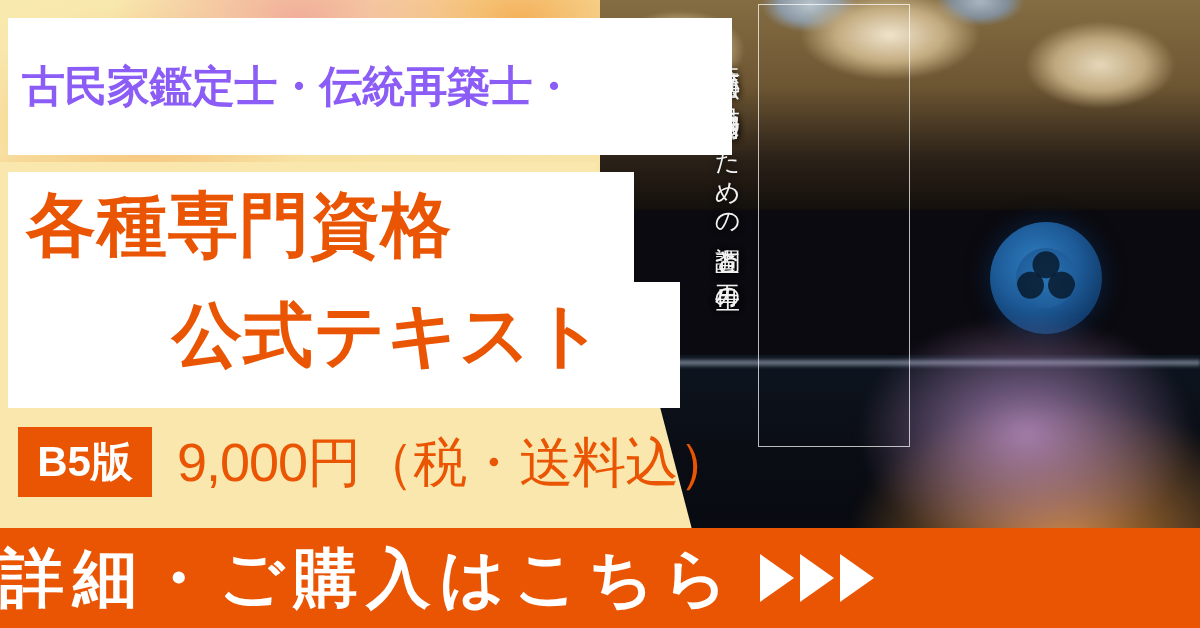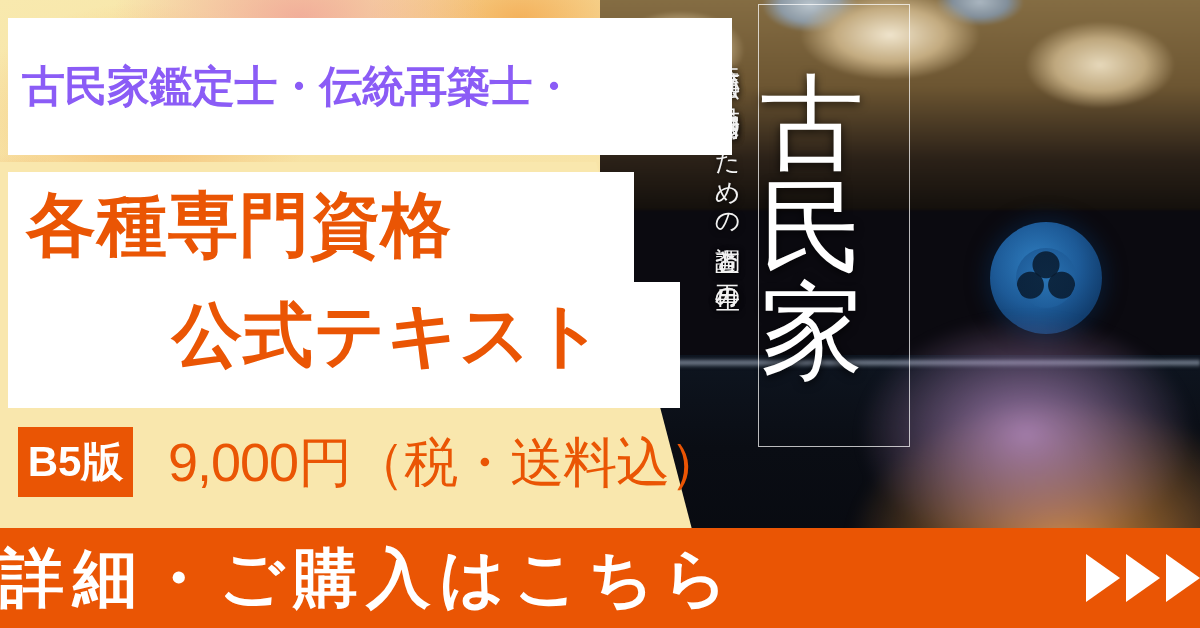--- a/index.html
+++ b/index.html
@@ -130,36 +130,36 @@
   }
   .headline {
     position:absolute; color:#ea5504; font-weight:bold;
     font-size:70px; line-height:1; letter-spacing:1px; white-space:nowrap;
   }
   #headline-1 { left:26px; top:190px; }
   #headline-2 { left:172px; top:300px; }
 
   
   #badge-b5 {
-    position:absolute; left:18px; top:427px; width:115px; height:70px;
+    position:absolute; left:18px; top:427px; width:134px; height:70px;
     background:#ea5504; color:#fff;
     display:flex; align-items:center; justify-content:center;
     font-size:42px; font-weight:bold; letter-spacing:0;
   }
   #price-text {
-    position:absolute; left:168px; top:428px; height:70px;
+    position:absolute; left:177px; top:428px; height:70px;
     display:flex; align-items:center;
     color:#ea5504; font-size:54px; letter-spacing:-1px; white-space:nowrap;
   }
 
   
   #cta-bar {
     position:absolute; left:0; top:528px; width:1200px; height:100px;
     background:#ea5504;
-    display:flex; align-items:center; justify-content:space-between;
+    display:flex; align-items:center; justify-content:flex-start;
   }
   #cta-label {
     color:#fff; font-size:64px; font-weight:bold;
     letter-spacing:9px; white-space:nowrap;
   }
   #cta-arrows { display:flex; align-items:center; margin-left:22px; gap:6px; }
   .arrow {
     width:0; height:0;
     border-top:24px solid transparent;
     border-bottom:24px solid transparent;
@@ -175,21 +175,20 @@
 
   <div class="cover-photo">
     <div class="carving-top"></div>
     <div class="carving-wave"></div>
     <div class="medallion"></div>
     <div class="dark-lower"></div>
     <div class="sheen"></div>
     <div class="glow"></div>
 
     <div class="cover-frame"></div>
-    <div class="cover-title">古民家</div>
     <div class="cover-subtitle">伝統構法、古民家活用のための調査と再生の</div>
   </div>
 
   <div class="cream-panel"></div>
 
   <div class="card" id="card-top">
     <div class="line-top">
       <div>古民家鑑定士・伝統再築士・</div>
     </div>
   </div>

